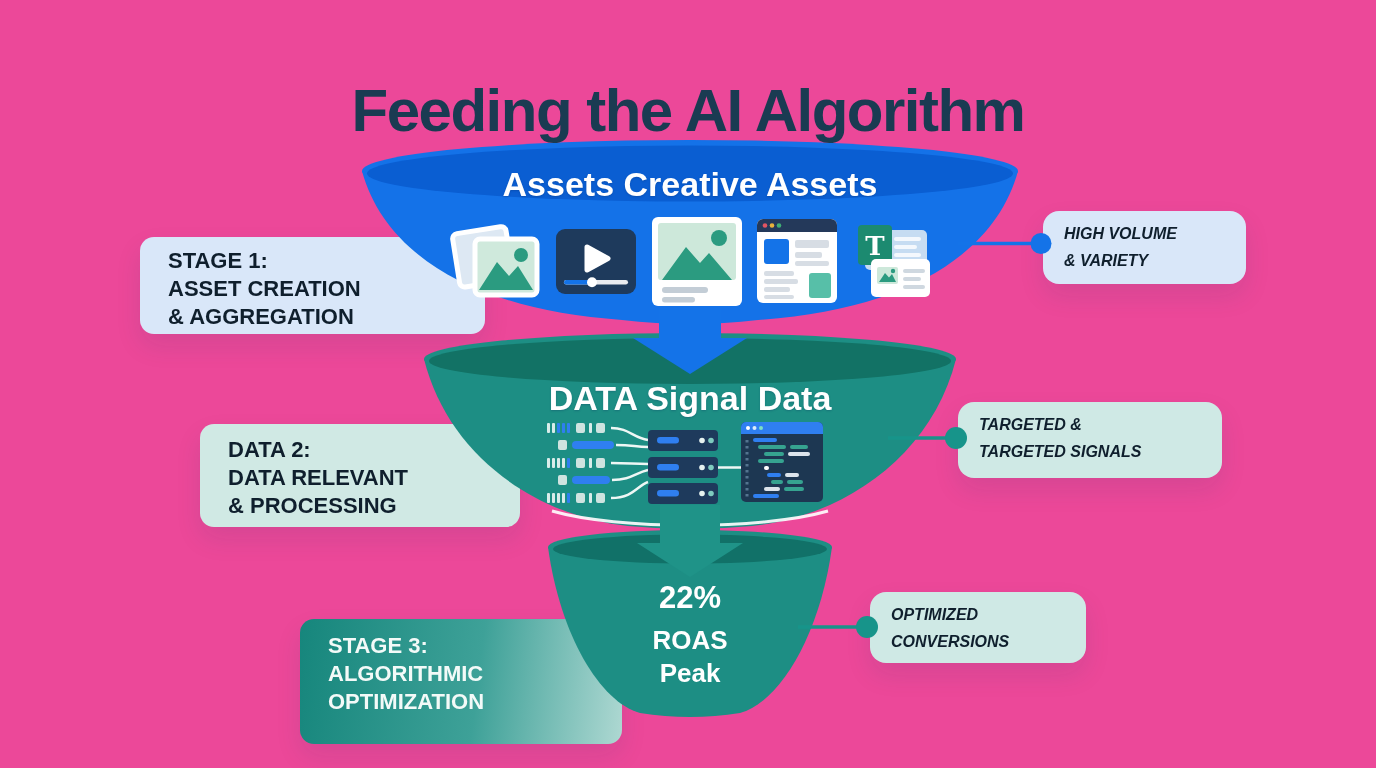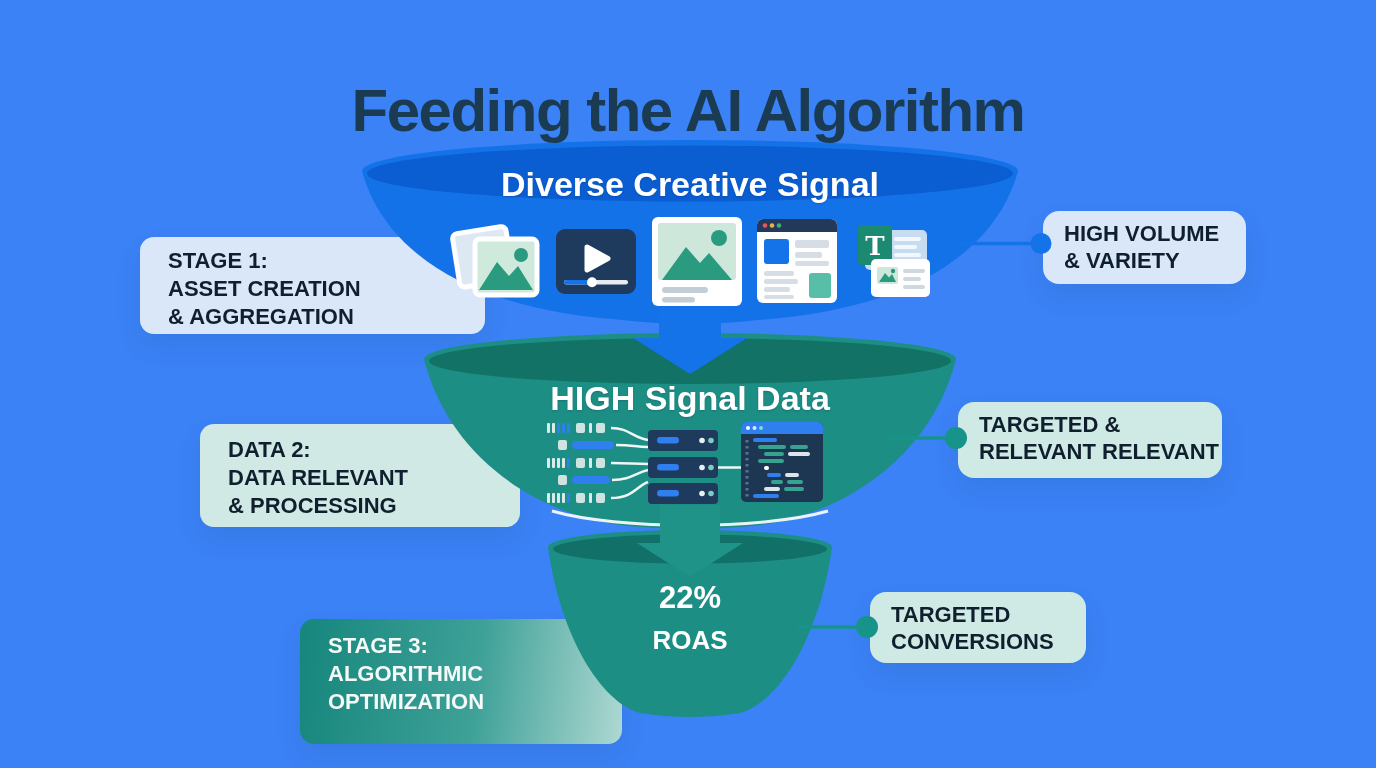--- a/index.html
+++ b/index.html
@@ -2,21 +2,21 @@
 <html><head>
 <meta charset="utf-8">
 <style>
   html, body { margin: 0; padding: 0; background: #ffffff; }
   * { box-sizing: border-box; }
 
   .canvas {
     position: relative;
     width: 1376px;
     height: 768px;
-    background: #3b82f6;
+    background: #ec4899;
     overflow: hidden;
     font-family: "Liberation Sans", sans-serif;
   }
 
   .page-title {
     position: absolute;
     left: 0; right: 0; top: 36px;
     text-align: center;
     font-size: 60px;
     font-weight: 800;
@@ -43,25 +43,26 @@
   .s3 { left: 300px; top: 579px; width: 322px; height: 125px; padding-top: 13px;
         background: linear-gradient(97deg, #16867c 0%, #3ea198 55%, #aed8d2 100%);
         color: #f3faf8; }
 
   
   .callout {
     position: absolute;
     z-index: 1;
     border-radius: 16px;
     font-weight: 700;
-    font-size: 22px;
+    font-size: 16px;
     line-height: 27px;
     color: #0f1f2d;
     padding: 9px 0 0 21px;
     box-shadow: 0 12px 26px rgba(20, 55, 95, 0.10);
+    font-style: italic;
   }
   .c1 { left: 1043px; top: 211px; width: 203px; height: 73px; background: #d9e7f9; }
   .c2 { left: 958px;  top: 402px; width: 264px; height: 76px; background: #cfe9e5; }
   .c3 { left: 870px;  top: 592px; width: 216px; height: 71px; background: #cfe9e5; }
 
   
   .funnel-layer {
     position: absolute;
     inset: 0;
     z-index: 2;
@@ -136,24 +137,24 @@
     <div>ALGORITHMIC</div>
     <div>OPTIMIZATION</div>
   </div>
 
   <div class="callout c1">
     <div>HIGH VOLUME</div>
     <div>&amp; VARIETY</div>
   </div>
   <div class="callout c2">
     <div>TARGETED &amp;</div>
-    <div>RELEVANT RELEVANT</div>
+    <div>TARGETED SIGNALS</div>
   </div>
   <div class="callout c3">
-    <div>TARGETED</div>
+    <div>OPTIMIZED</div>
     <div>CONVERSIONS</div>
   </div>
 
   <svg class="funnel-layer" width="1376" height="768" viewBox="0 0 1376 768">
 
     <g>
       <ellipse cx="690" cy="171" rx="328" ry="31" fill="#1472e8"></ellipse>
       <path d="M 362,171 C 385,255 475,310 622,320 Q 690,328 758,320 C 905,310 995,255 1018,171 Z" fill="#1472e8"></path>
       <ellipse cx="690" cy="173.5" rx="323" ry="28" fill="#0a5ed2"></ellipse>
     </g>
@@ -189,21 +190,21 @@
     <g>
       <line x1="888" y1="438" x2="956" y2="438" stroke="#17948a" stroke-width="3.5"></line>
       <circle cx="956" cy="438" r="11" fill="#17948a"></circle>
     </g>
     <g>
       <line x1="798" y1="627" x2="867" y2="627" stroke="#17948a" stroke-width="3.5"></line>
       <circle cx="867" cy="627" r="11" fill="#17948a"></circle>
     </g>
   </svg>
 
-  <div class="funnel-heading h1">Diverse Creative Signal</div>
+  <div class="funnel-heading h1">Assets Creative Assets</div>
 
   <div class="icons-row">
     <svg width="93" height="75" viewBox="0 0 93 75">
       <g transform="rotate(-9 34 34)">
         <rect x="8" y="6" width="54" height="54" rx="5" fill="#dde8f3" stroke="#ffffff" stroke-width="5"></rect>
       </g>
       <rect x="27" y="15" width="62" height="56" rx="5" fill="#cfe9dc" stroke="#ffffff" stroke-width="5"></rect>
       <circle cx="73" cy="31" r="7" fill="#2b9b80"></circle>
       <path d="M31 66 L49 38 L61 52 L70 42 L85 66 Z" fill="#2b9b80"></path>
     </svg>
@@ -252,21 +253,21 @@
       <rect x="19" y="34" width="59" height="38" rx="5" fill="#ffffff"></rect>
       <rect x="25" y="42" width="21" height="17" rx="2" fill="#cde8da"></rect>
       <path d="M27 57 L33 48 L37 52.5 L40 49 L44 57 Z" fill="#2b9b80"></path>
       <circle cx="41" cy="46" r="2.2" fill="#2b9b80"></circle>
       <rect x="51" y="44" width="22" height="4" rx="2" fill="#cfd8e0"></rect>
       <rect x="51" y="52" width="18" height="4" rx="2" fill="#cfd8e0"></rect>
       <rect x="51" y="60" width="22" height="4" rx="2" fill="#cfd8e0"></rect>
     </svg>
   </div>
 
-  <div class="funnel-heading h2">HIGH Signal Data</div>
+  <div class="funnel-heading h2">DATA Signal Data</div>
 
   <div class="illustration">
     <svg width="280" height="92" viewBox="0 0 280 92">
 
       <g>
 
         <rect x="2" y="7" width="3" height="10" rx="1" fill="#d9ecea"></rect>
           <rect x="7" y="7" width="3" height="10" rx="1" fill="#d9ecea"></rect>
         <rect x="12" y="7" width="3" height="10" rx="1" fill="#2f7ff0"></rect>
           <rect x="17" y="7" width="3" height="10" rx="1" fill="#2f7ff0"></rect>
@@ -356,15 +357,16 @@
         <rect x="219" y="71" width="16" height="4" rx="2" fill="#dce4ec"></rect>
           <rect x="239" y="71" width="20" height="4" rx="2" fill="#36a390"></rect>
         <rect x="208" y="78" width="26" height="4" rx="2" fill="#2f7ff0"></rect>
       </g>
     </svg>
   </div>
 
   <div class="metric">
     <div class="metric-value">22%</div>
     <div class="metric-line">ROAS</div>
+    <div class="metric-line">Peak</div>
   </div>
 
 </div>
 
 </body></html>

